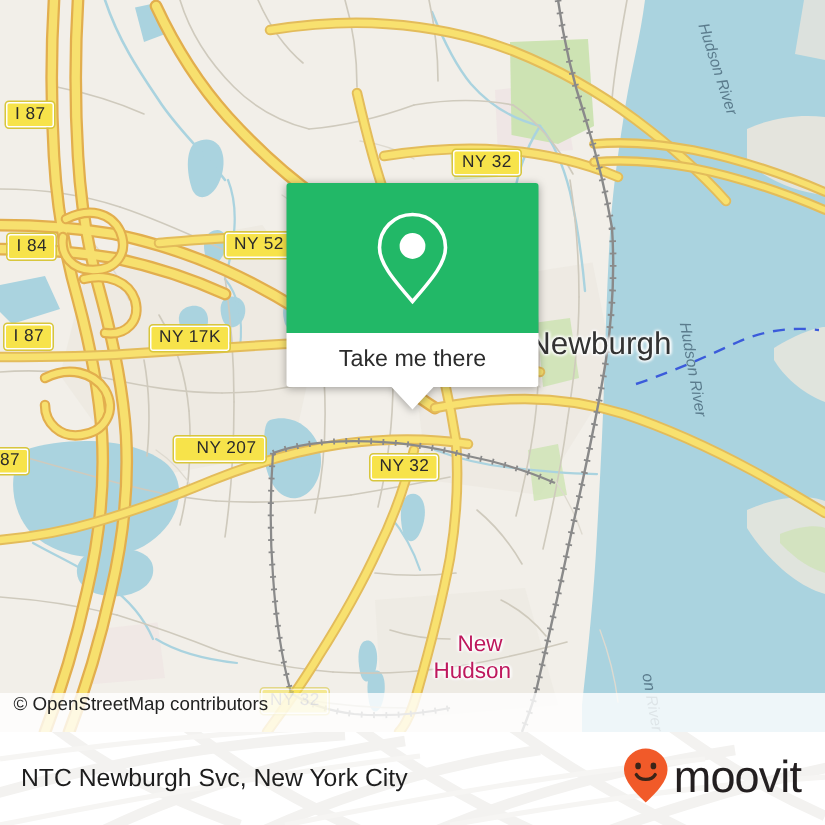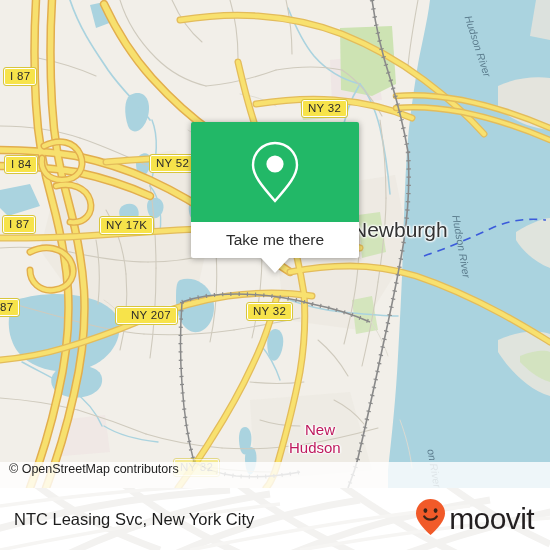--- a/index.html
+++ b/index.html
@@ -399,21 +399,21 @@
     </svg>
 
     <div>
       <div class="shield" style="left:4px;  top:68px;">I 87</div>
       <div class="shield" style="left:5px;  top:156px;">I 84</div>
       <div class="shield" style="left:150px;top:155px;">NY 52</div>
       <div class="shield" style="left:302px;top:100px;">NY 32</div>
       <div class="shield" style="left:3px;  top:216px;">I 87</div>
       <div class="shield" style="left:100px;top:217px;">NY 17K</div>
       <div class="shield" style="left:-6px; top:299px;">87</div>
-      <div class="shield" style="left:116px;top:307px;padding-left:14px;">NY 207</div>
+      <div class="shield" style="left:116px;top:291px;padding-left:14px;">NY 207</div>
       <div class="shield" style="left:247px;top:303px;">NY 32</div>
       <div class="shield faded" style="left:174px;top:459px;">NY 32</div>
     </div>
 
     <div class="place city" style="left:352px; top:218px;text-align:right;">Newburgh</div>
     <div class="place town" style="left:305px; top:421px;">New</div>
     <div class="place town" style="left:289px; top:439px;">Hudson</div>
 
     <div class="water-label" style="left:474px; top:14px; transform:rotate(72deg); transform-origin:0 0;">Hudson River</div>
     <div class="water-label" style="left:462px; top:214px; transform:rotate(80deg); transform-origin:0 0;">Hudson River</div>
@@ -458,21 +458,21 @@
       </g>
       <g stroke="#f6f5f3" fill="none" stroke-width="3.5">
         <path d="M0,18 C70,8 150,0 240,-4"></path>
         <path d="M0,62 C90,44 180,28 280,16"></path>
         <path d="M190,62 C280,44 370,28 470,18"></path>
         <path d="M300,62 C380,48 460,36 550,30"></path>
       </g>
     </svg>
 
     <div id="footer-inner">
-      <div id="footer-title">NTC Leasing Svc, New York City</div>
+      <div id="footer-title">NTC Newburgh Svc, New York City</div>
 
       <div id="brand">
         <span>
           <svg width="31" height="38" viewBox="0 0 31 38" aria-hidden="true">
             <path d="M15.5 1 C7.5 1 1 7.4 1 15.2 C1 22.6 8 30 15.5 37 C23 30 30 22.6 30 15.2 C30 7.4 23.5 1 15.5 1 Z" fill="#f15a29"></path>
             <ellipse cx="10.4" cy="12.6" rx="1.9" ry="2.3" fill="#3b2418"></ellipse>
             <ellipse cx="20.6" cy="12.6" rx="1.9" ry="2.3" fill="#3b2418"></ellipse>
             <path d="M9.2 18.4 C11.6 22.6 19.4 22.6 21.8 18.4" fill="none" stroke="#3b2418" stroke-width="2.2" stroke-linecap="round"></path>
           </svg>
         </span>

